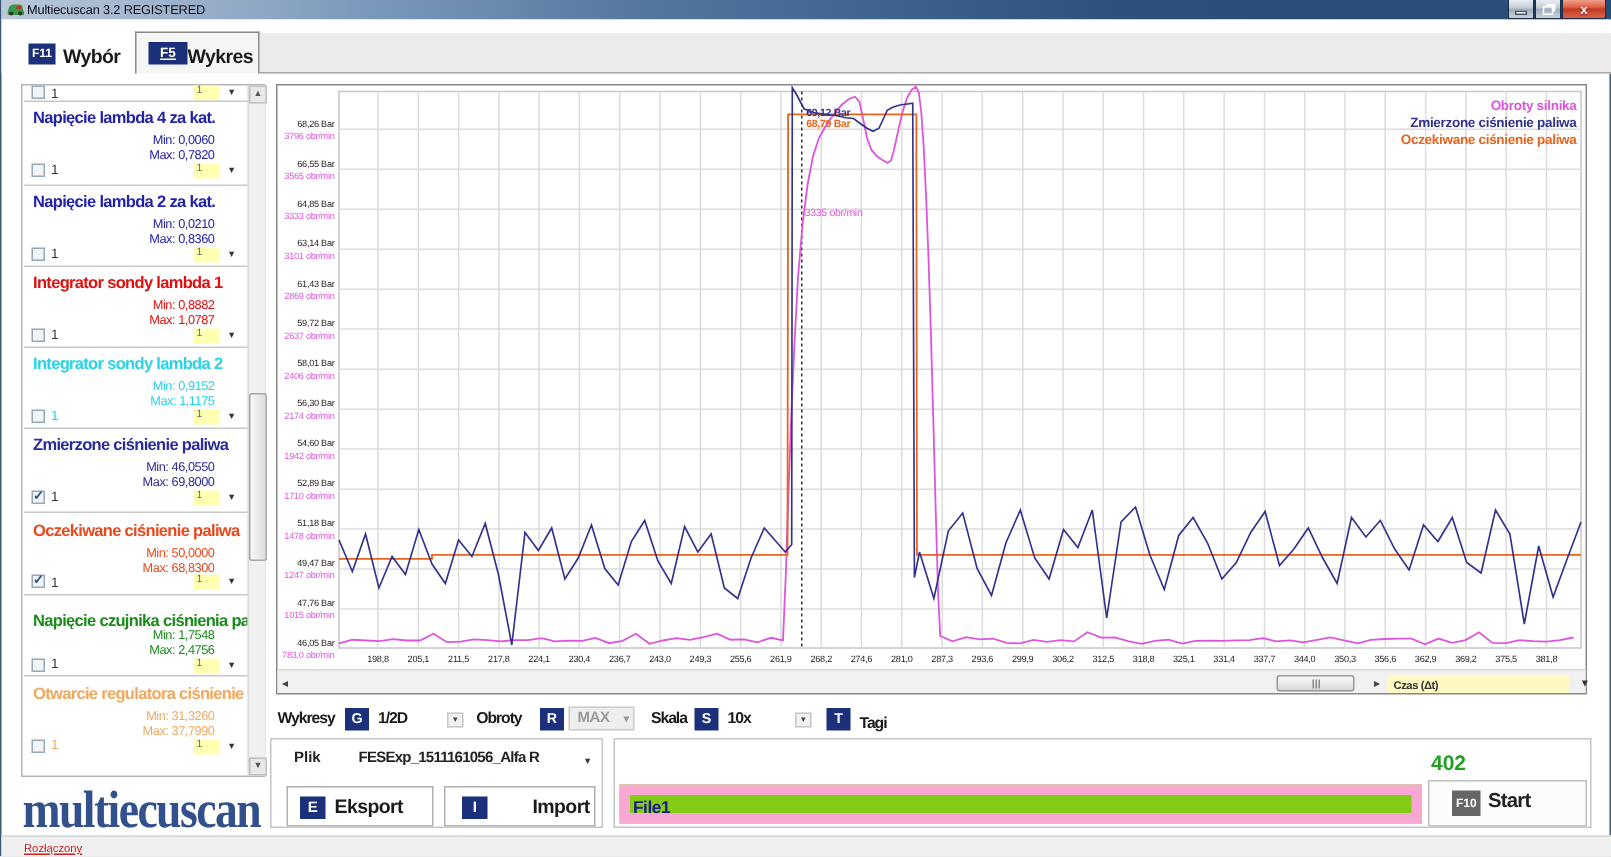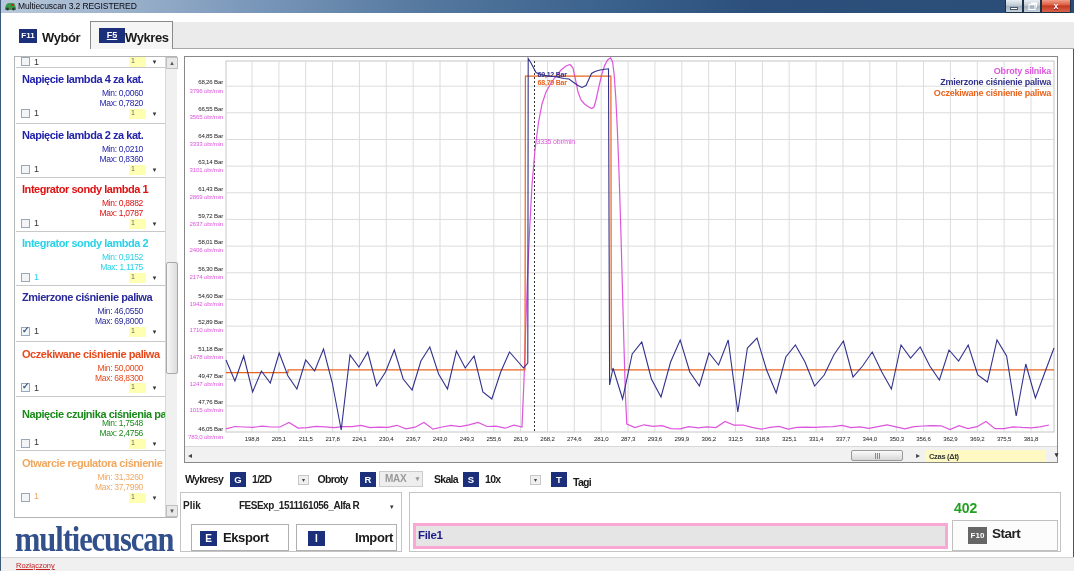--- a/index.html
+++ b/index.html
@@ -56,21 +56,21 @@
 .blbl { position:absolute; font-size:10.5px; font-weight:bold; color:#1a1a1a; letter-spacing:-0.7px; }
 .kbadge { position:absolute; background:#1b2f7a; color:#fff; font-weight:bold; font-size:9.5px; text-align:center; width:16px; height:15px; line-height:15px; top:471.5px; }
 .darrbtn { position:absolute; top:475px; width:11px; height:10px; background:#f0f0f0; border:1px solid #c8c8c8; color:#444; font-size:6px; text-align:center; line-height:9px; }
 #maxcombo { position:absolute; left:378px; top:471px; width:44px; height:16px; background:#eee; border:1px solid #ccc; color:#999; font-weight:bold; font-size:10px; padding:1px 0 0 5px; letter-spacing:-0.3px; }
 #maxcombo .da { position:absolute; right:3px; top:3px; font-size:7px; color:#999; }
 #grp1 { position:absolute; left:179px; top:492px; width:222px; height:60px; border:1px solid #c4c4c4; }
 #grp2 { position:absolute; left:408px; top:492px; width:652px; height:60px; border:1px solid #c4c4c4; }
 .gbtn { position:absolute; border:1px solid #b0b0b0; background:#fff; }
 .gbtn .kb { position:absolute; background:#1b2f7a; color:#fff; font-weight:bold; font-size:10px; text-align:center; }
 .gbtn .bl { position:absolute; font-weight:bold; color:#1a1a1a; letter-spacing:-0.4px; }
-#f1input { position:absolute; left:412px; top:522.5px; width:535px; height:26px; border:3px solid #f9a8d4; background:#e5e5e5; }
+#f1input { position:absolute; left:412px; top:522.5px; width:535px; height:26px; border:7px solid #f9a8d4; background:#84cc16; }
 #f1input span { position:absolute; left:2px; top:3.5px; font-size:11.5px; font-weight:bold; color:#1a1a8a; letter-spacing:-0.3px; }
 #cnt402 { position:absolute; left:953px; top:500px; font-size:14px; font-weight:bold; color:#22a022; }
 #startbtn { position:absolute; left:951px; top:519.5px; width:106px; height:31px; border:1px solid #c0c0c0; background:#fcfcfc; }
 #startbtn .kb { position:absolute; left:15px; top:6.5px; width:19px; height:17px; background:#666; color:#fff; font-weight:bold; font-size:8px; text-align:center; line-height:17px; }
 #startbtn .bl { position:absolute; left:39px; top:5.5px; font-size:13.5px; font-weight:bold; color:#222; letter-spacing:-0.5px; }
 </style></head>
 <body>
 <div id="win">
   <div id="tbar">
     <svg id="icon" viewBox="0 0 11 9">
@@ -308,21 +308,21 @@
   <div class="blbl" style="left:316.5px;top:472.5px;">Obroty</div>
   <div class="kbadge" style="left:359px;">R</div>
   <div id="maxcombo">MAX<span class="da">▾</span></div>
   <div class="blbl" style="left:433px;top:472.5px;">Skala</div>
   <div class="kbadge" style="left:462px;">S</div>
   <div class="blbl" style="left:484px;top:472.5px;">10x</div>
   <div class="darrbtn" style="left:529px;">▾</div>
   <div class="kbadge" style="left:550px;">T</div>
   <div class="blbl" style="left:572px;top:448px;margin-top:28px;">Tagi</div>
   <div id="grp1">
-    <div style="position:absolute;left:2px;top:7px;font-size:10px;font-weight:bold;color:#222;">Plik</div>
+    <div style="position:absolute;left:15px;top:7px;font-size:10px;font-weight:bold;color:#222;">Plik</div>
     <div style="position:absolute;left:58px;top:7px;font-size:10px;font-weight:bold;color:#222;letter-spacing:-0.5px;">FESExp_1511161056_Alfa R</div>
     <div style="position:absolute;left:209px;top:10px;font-size:7px;color:#333;">▾</div>
     <div class="gbtn" style="left:10px;top:31px;width:98px;height:27px;">
       <div class="kb" style="left:8px;top:6px;width:17px;height:15px;line-height:15px;">E</div>
       <div class="bl" style="left:31px;top:5px;font-size:13px;">Eksport</div>
     </div>
     <div class="gbtn" style="left:115px;top:31px;width:101px;height:27px;">
       <div class="kb" style="left:11px;top:6px;width:17px;height:15px;line-height:15px;">I</div>
       <div class="bl" style="left:35px;top:5px;font-size:13px;margin-left:23px;">Import</div>
     </div>

